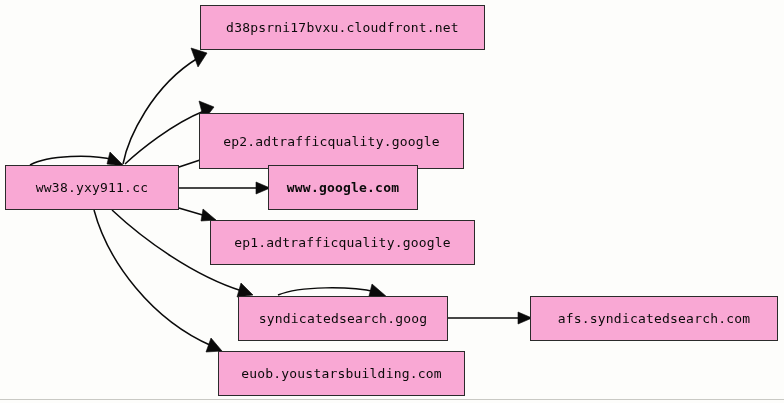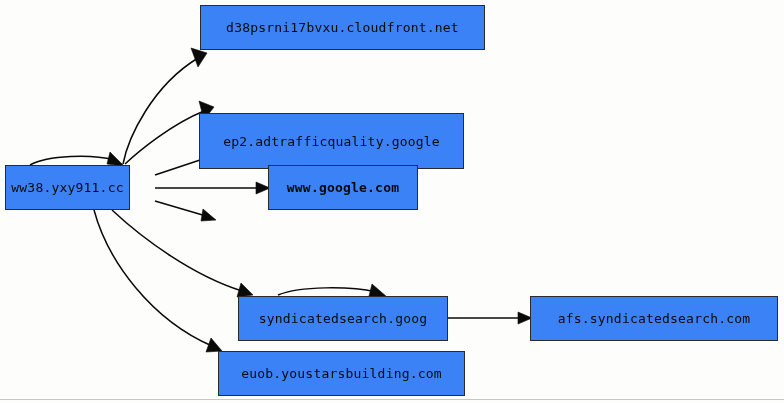--- a/index.html
+++ b/index.html
@@ -21,21 +21,21 @@
     position: absolute;
     left: 0;
     top: 0;
     width: 784px;
     height: 403px;
   }
   .node {
     position: absolute;
     box-sizing: border-box;
     border: 1.4px solid #2b2b2b;
-    background: #3b82f6;
+    background: #f9a8d4;
     display: flex;
     align-items: center;
     justify-content: center;
     z-index: 2;
   }
   .node-label {
     font-family: "DejaVu Sans Mono", "Liberation Mono", monospace;
     font-size: 13px;
     line-height: 13px;
     color: #0a0a0a;
@@ -115,37 +115,40 @@
       <path class="edge-path" d="M 278,295 C 300,286 350,286 376,292"></path>
       <polygon class="edge-head" points="372,284 387,297 369,296"></polygon>
     </g>
 
     <g>
       <path class="edge-path" d="M 448,318 L 520,318"></path>
       <polygon class="edge-head" points="518,312 532,318 518,324"></polygon>
     </g>
   </svg>
 
-  <div class="node" style="left:5px; top:165px; width:125px; height:45px;">
+  <div class="node" style="left:5px; top:165px; width:174px; height:45px;">
     <span class="node-label">ww38.yxy911.cc</span>
   </div>
 
   <div class="node" style="left:200px; top:5px; width:285px; height:45px;">
     <span class="node-label">d38psrni17bvxu.cloudfront.net</span>
   </div>
 
 
   <div class="node" style="left:199px; top:113px; width:265px; height:56px;">
     <span class="node-label">ep2.adtrafficquality.google</span>
   </div>
 
   <div class="node" style="left:268px; top:165px; width:150px; height:45px;font-weight:bold;">
     <span class="node-label">www.google.com</span>
   </div>
 
+  <div class="node" style="left:210px; top:220px; width:265px; height:45px;">
+    <span class="node-label">ep1.adtrafficquality.google</span>
+  </div>
 
   <div class="node" style="left:238px; top:296px; width:210px; height:45px;">
     <span class="node-label">syndicatedsearch.goog</span>
   </div>
 
   <div class="node" style="left:530px; top:296px; width:248px; height:45px;">
     <span class="node-label">afs.syndicatedsearch.com</span>
   </div>
 
   <div class="node" style="left:218px; top:351px; width:247px; height:45px;">

